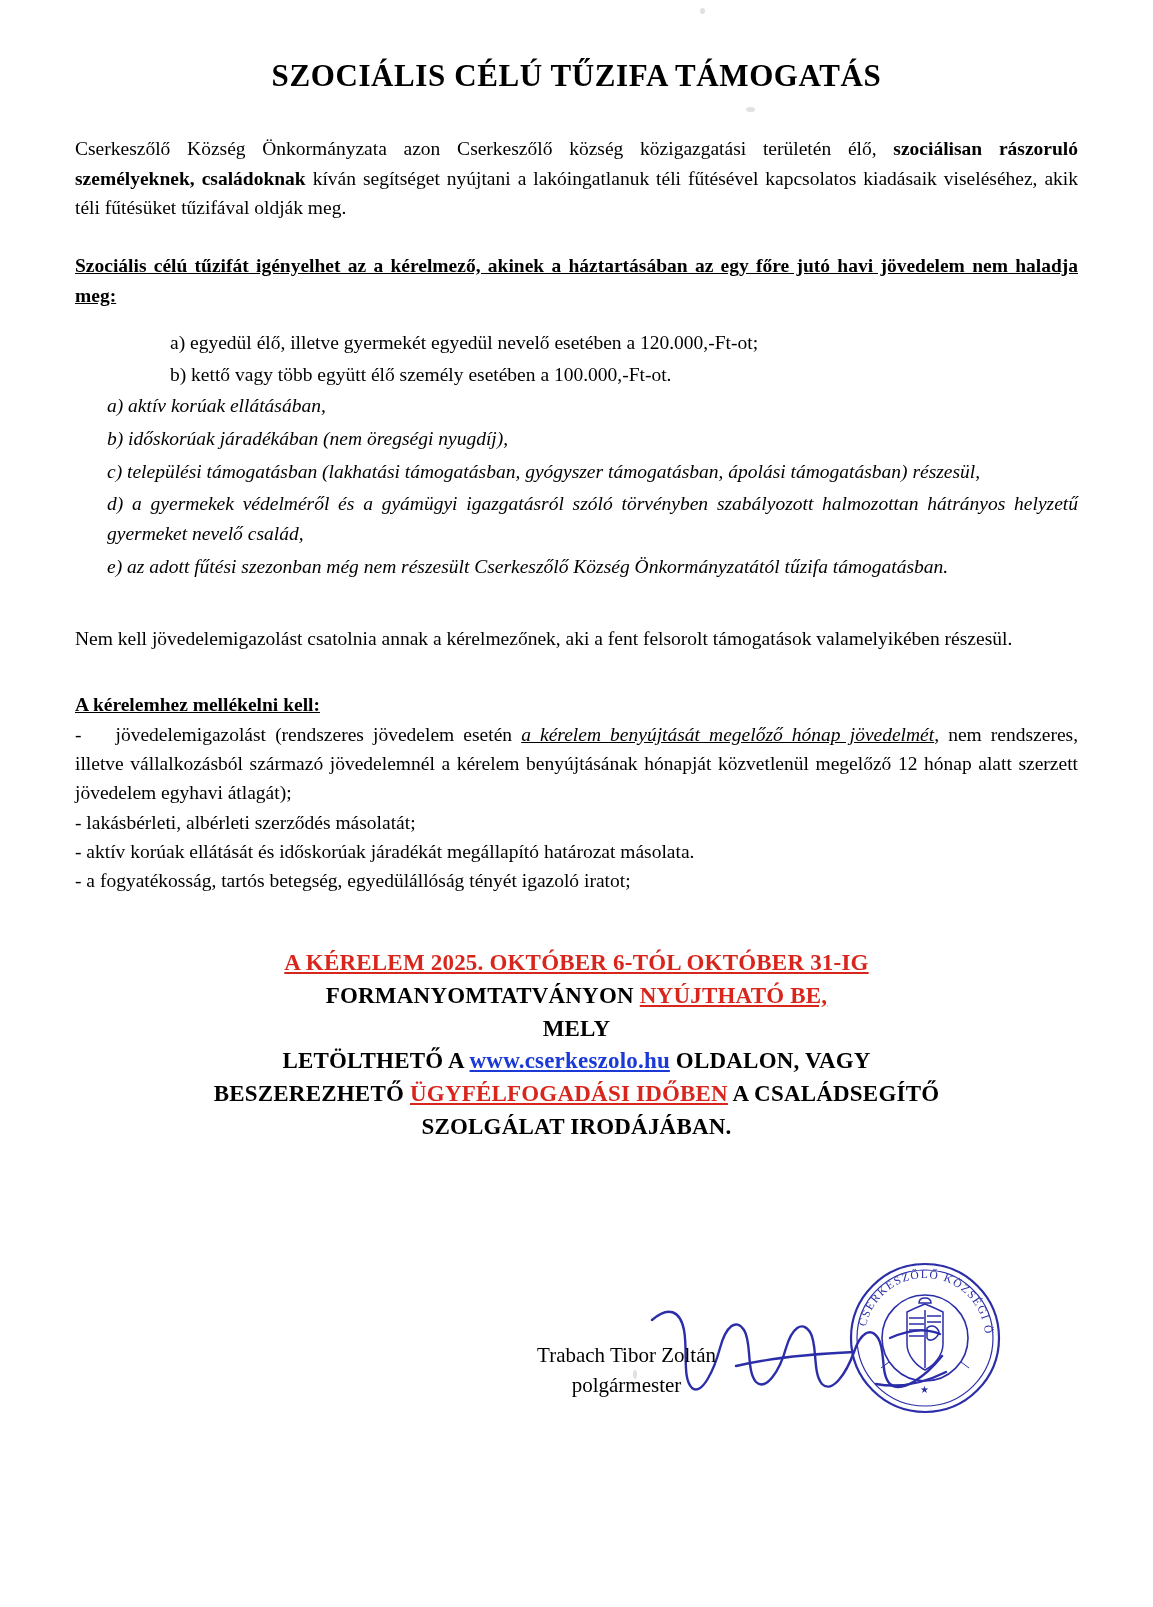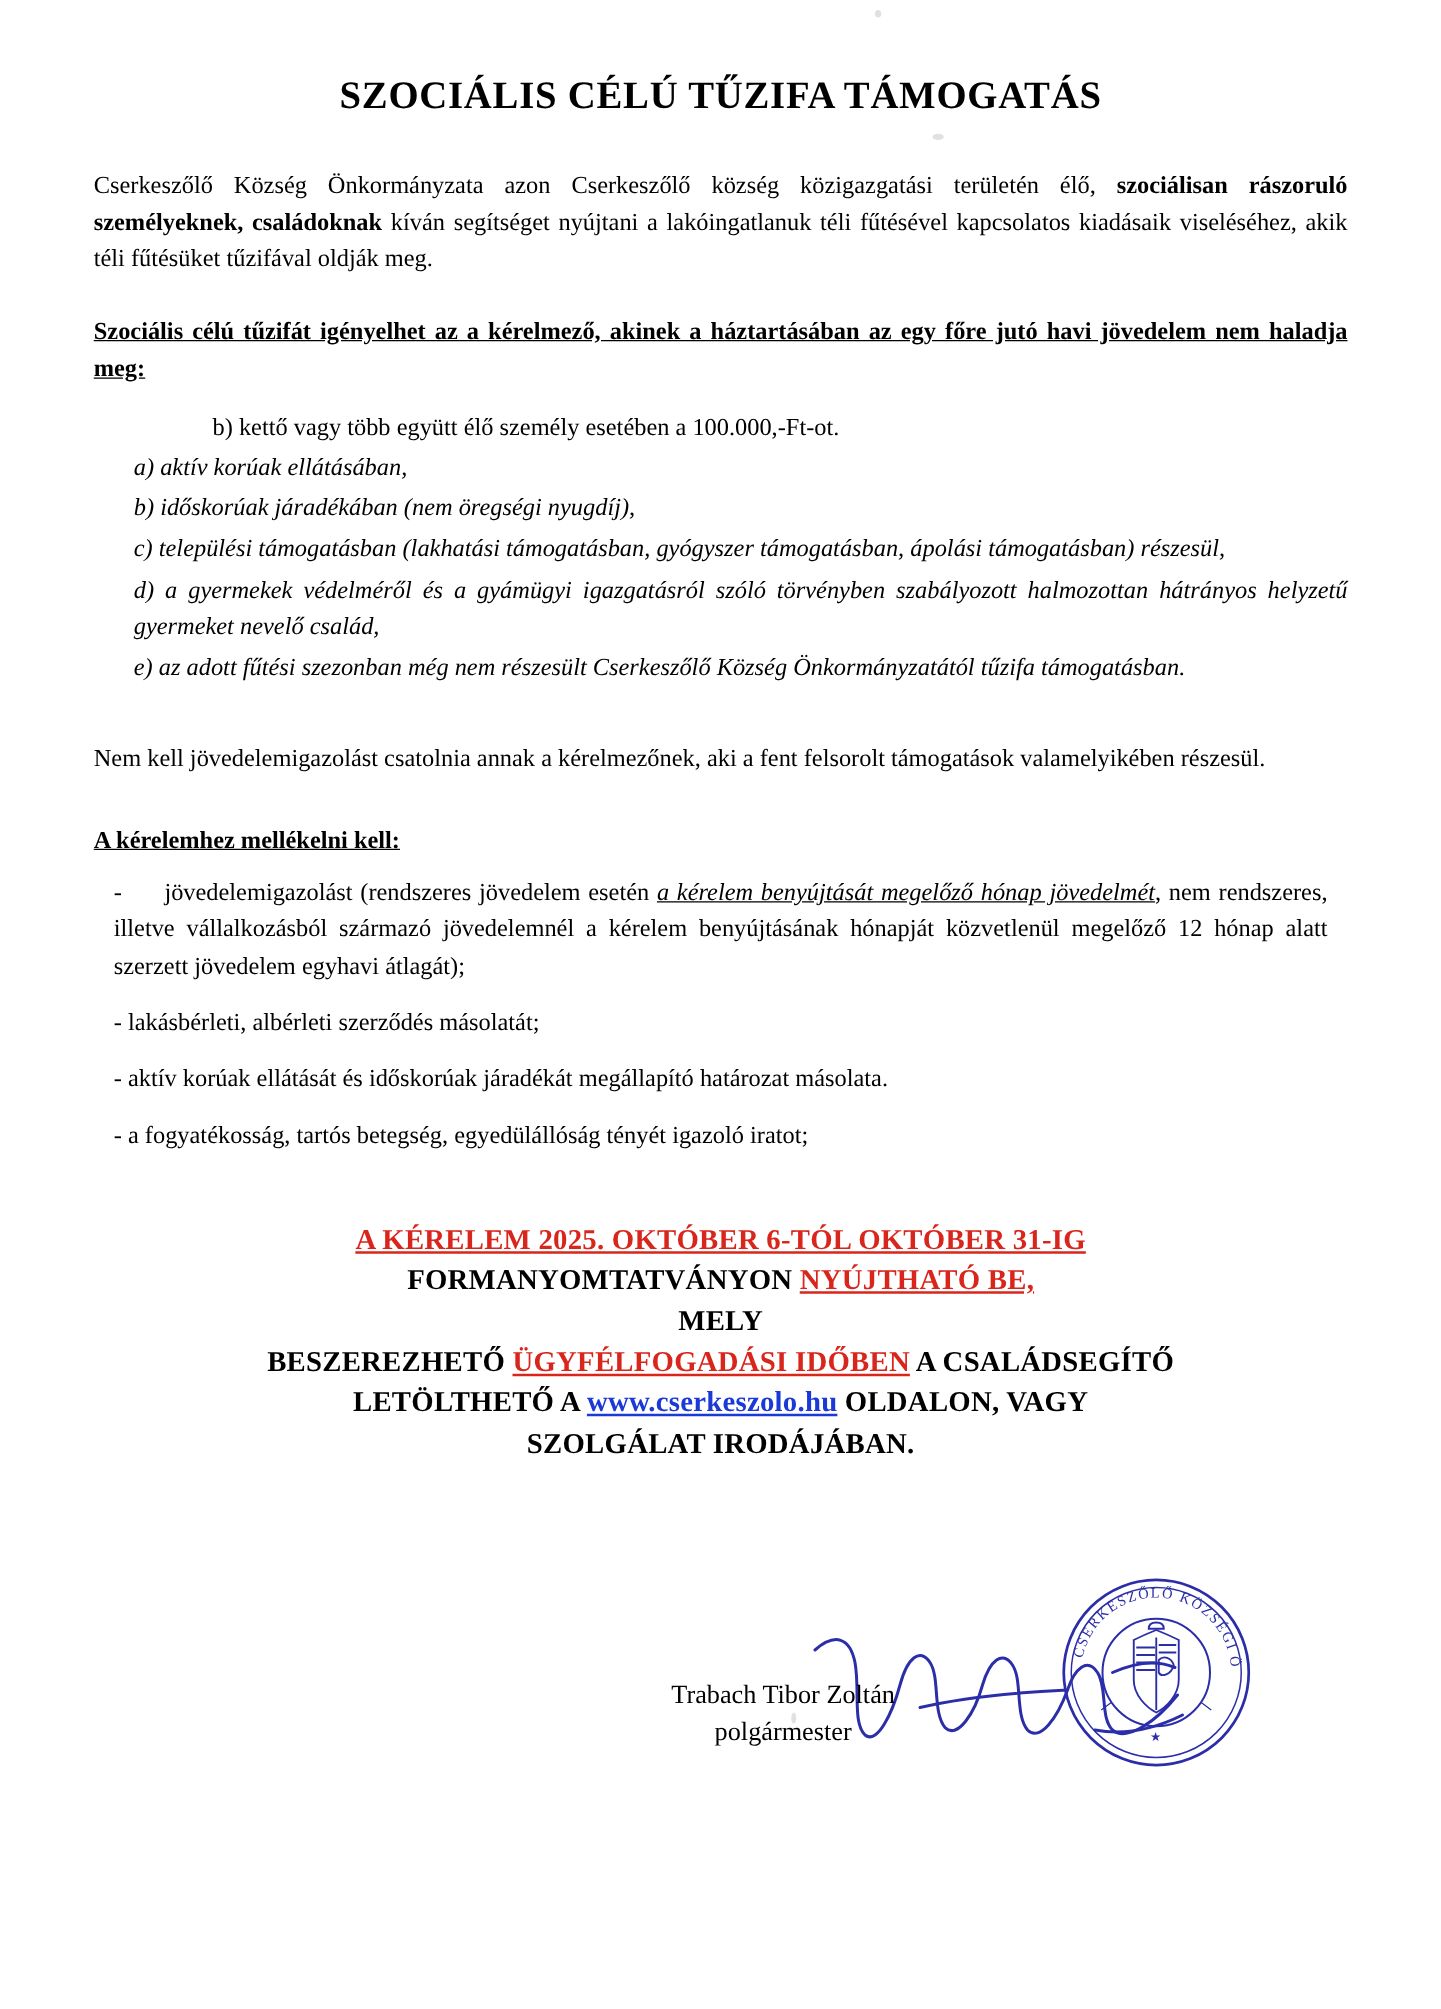--- a/index.html
+++ b/index.html
@@ -77,21 +77,21 @@
     font-weight: bold;
     text-decoration: underline;
     margin: 40px 0 4px 0;
   }
   .attach-body {
     font-size: 19.5px;
     line-height: 1.5;
     text-align: justify;
     margin: 0;
   }
-  .attach-line { margin: 16px; }
+  .attach-line { margin: 0; }
   .dash-indent { display: inline-block; width: 34px; }
   .notice {
     margin-top: 52px;
     text-align: center;
     font-size: 23px;
     font-weight: bold;
     line-height: 1.42;
     letter-spacing: 0.2px;
   }
   .red-u { color: #d9261c; text-decoration: underline; }
@@ -141,20 +141,21 @@
 
   <h1 class="doc-title">SZOCIÁLIS CÉLÚ TŰZIFA TÁMOGATÁS</h1>
 
   <p class="para">
     <span>Cserkeszőlő Község Önkormányzata azon Cserkeszőlő község közigazgatási területén élő, </span><span class="b">szociálisan rászoruló személyeknek, családoknak</span><span> kíván segítséget nyújtani a lakóingatlanuk téli fűtésével kapcsolatos kiadásaik viseléséhez, akik téli fűtésüket tűzifával oldják meg.</span>
   </p>
 
   <p class="heading-ul">Szociális célú tűzifát igényelhet az a kérelmező, akinek a háztartásában az egy főre jutó havi jövedelem nem haladja meg:</p>
 
   <div class="list-ab">
+    <div>a) egyedül élő, illetve gyermekét egyedül nevelő esetében a 120.000,-Ft-ot;</div>
     <div>b) kettő vagy több együtt élő személy esetében a 100.000,-Ft-ot.</div>
   </div>
 
 
   <div class="italic-list">
     <div class="item">a) aktív korúak ellátásában,</div>
     <div class="item">b) időskorúak járadékában (nem öregségi nyugdíj),</div>
     <div class="item just">c) települési támogatásban (lakhatási támogatásban, gyógyszer támogatásban, ápolási támogatásban) részesül,</div>
     <div class="item just">d) a gyermekek védelméről és a gyámügyi igazgatásról szóló törvényben szabályozott halmozottan hátrányos helyzetű gyermeket nevelő család,</div>
     <div class="item just">e) az adott fűtési szezonban még nem részesült Cserkeszőlő Község Önkormányzatától tűzifa támogatásban.</div>
@@ -172,22 +173,22 @@
     </p>
     <p class="attach-line">- lakásbérleti, albérleti szerződés másolatát;</p>
     <p class="attach-line">- aktív korúak ellátását és időskorúak járadékát megállapító határozat másolata.</p>
     <p class="attach-line">- a fogyatékosság, tartós betegség, egyedülállóság tényét igazoló iratot;</p>
   </div>
 
   <div class="notice">
     <div class="red-u">A KÉRELEM 2025. OKTÓBER 6-TÓL OKTÓBER 31-IG</div>
     <div><span>FORMANYOMTATVÁNYON </span><span class="red-u">NYÚJTHATÓ BE,</span></div>
     <div>MELY</div>
+    <div><span>LETÖLTHETŐ A </span><span class="link">www.cserkeszolo.hu</span><span> OLDALON, VAGY</span></div>
     <div><span>BESZEREZHETŐ </span><span class="red-u">ÜGYFÉLFOGADÁSI IDŐBEN</span><span> A CSALÁDSEGÍTŐ</span></div>
-    <div><span>LETÖLTHETŐ A </span><span class="link">www.cserkeszolo.hu</span><span> OLDALON, VAGY</span></div>
     <div>SZOLGÁLAT IRODÁJÁBAN.</div>
   </div>
 
   <svg class="signature" viewBox="0 0 330 110" xmlns="http://www.w3.org/2000/svg">
     <g fill="none" stroke="#2b2ea8" stroke-width="2.4" stroke-linecap="round">
       <path d="M12 20 C 28 6, 40 10, 44 30 C 48 52, 42 78, 52 88 C 62 96, 74 70, 80 48 C 86 26, 96 18, 104 30 C 112 42, 106 70, 116 82 C 126 92, 140 70, 146 48 C 152 28, 162 20, 170 32 C 178 44, 172 72, 182 84 C 192 94, 206 74, 214 52 C 220 34, 230 26, 238 38 C 246 50, 240 74, 250 84 C 262 94, 286 76, 302 56"></path>
       <path d="M96 66 C 130 58, 170 54, 214 52"></path>
       <path d="M236 84 C 258 88, 282 84, 306 72"></path>
       <path d="M250 38 C 268 30, 286 28, 300 34"></path>
     </g>

